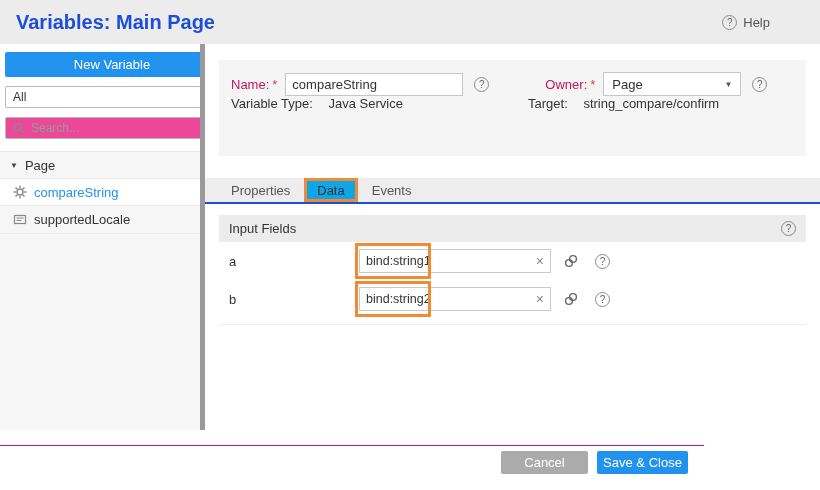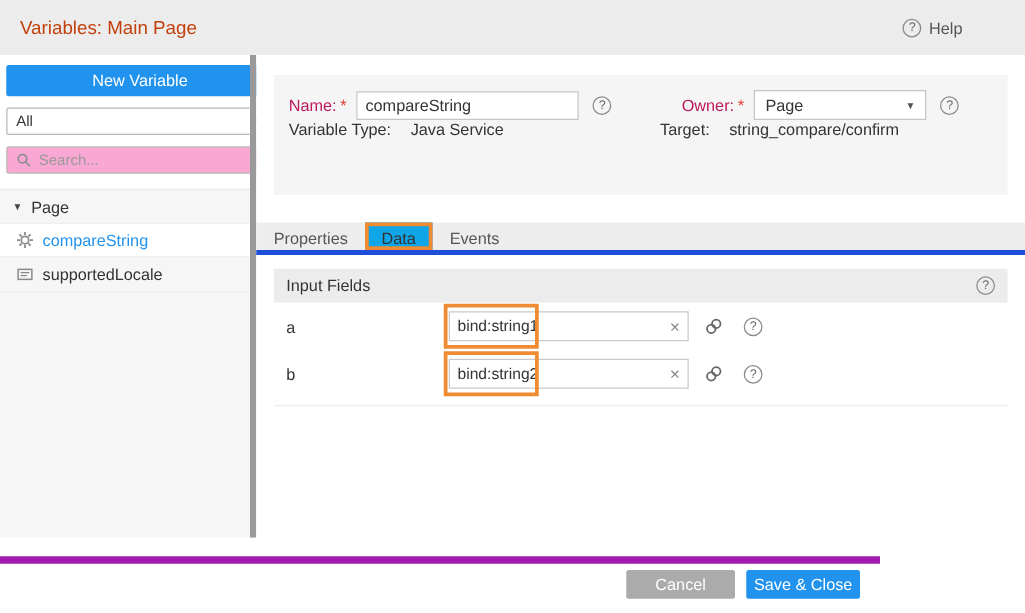--- a/index.html
+++ b/index.html
@@ -3,37 +3,37 @@
 <meta charset="utf-8">
 <style>
   * { margin:0; padding:0; box-sizing:border-box; }
   html,body { width:820px; height:490px; }
   body { font-family:"Liberation Sans", sans-serif; background:#fff; color:#333; }
   .root { position:relative; width:820px; height:490px; overflow:hidden; background:#fff; }
 
   
   .header { position:absolute; left:0; top:0; width:820px; height:44px; background:#ececec;
             display:flex; align-items:center; padding:0 50px 0 16px; }
-  .page-title { font-size:15px; color:#c2410c; }
+  .page-title { font-size:20px; color:#1d4ed8;font-weight:bold; }
   .help-area { margin-left:auto; display:flex; align-items:center; gap:6px; color:#555; font-size:13px; cursor:pointer; }
 
   .qmark { display:inline-flex; width:15px; height:15px; border:1px solid #8a8a8a; border-radius:50%;
            align-items:center; justify-content:center; font-size:10px; color:#666; flex:none; background:transparent; }
 
   
   .sidebar { position:absolute; left:0; top:44px; width:224px; height:386px; background:#fff;
              display:flex; flex-direction:column; }
   .side-controls { padding:8px 5px 12px; display:flex; flex-direction:column; gap:9px; }
   .new-var-btn { height:25px; background:#2193ee; color:#fff; border:none; border-radius:2px;
                  font-size:13px; font-family:inherit; cursor:pointer; }
   .filter-select { height:22px; border:1px solid #b9b9b9; border-radius:2px; background:#fff;
                    display:flex; align-items:center; justify-content:space-between; padding:0 7px;
                    font-size:12px; color:#333; cursor:pointer; }
   .caret { font-size:8px; color:#555; }
-  .search-box { height:22px; border:1px solid #b9b9b9; border-radius:2px; background:#f9a8d4;
+  .search-box { height:22px; border:1px solid #b9b9b9; border-radius:2px; background:#ec4899;
                 display:flex; align-items:center; padding:0 6px; gap:5px; }
   .search-box input { border:none; outline:none; flex:1; min-width:0; font-size:12px; color:#333;
                       font-family:inherit; background:transparent; }
   .search-box input::placeholder { color:#999; }
 
   .tree { flex:1; background:#f6f6f6; border-top:1px solid #e9e9e9; }
   .tree-group { height:26px; display:flex; align-items:center; gap:7px; padding-left:10px;
                 font-size:13px; color:#333; cursor:pointer; }
   .expander { font-size:8px; color:#444; }
   .tree-item { height:28px; display:flex; align-items:center; gap:7px; padding-left:13px;
@@ -57,21 +57,21 @@
   .after-gap { margin-left:11px; }
   .owner-group { margin-left:56px; display:flex; align-items:center; }
   .owner-select { width:138px; height:24px; border:1px solid #c6c6c6; background:#fff;
                   display:flex; align-items:center; justify-content:space-between; padding:0 8px;
                   font-size:13px; color:#333; cursor:pointer; }
   .form-row2 { display:flex; font-size:13px; color:#333; }
   .vt-group { width:297px; }
   .ro-value { margin-left:12px; }
 
   .tabs-strip { position:absolute; left:0; top:134px; width:100%; height:26px; background:#ededed;
-                border-bottom:4px solid #1d4ed8; display:flex; }
+                border-bottom:2px solid #1d4ed8; display:flex; padding-left:12px; }
   .tab { padding:0 14px; line-height:26px; font-size:13px; color:#555; cursor:pointer; }
   .tab.active { background:#0ea5e9; color:#333; border:3px solid #ee8b33; line-height:20px; padding:0 10px; }
 
   .section-header { position:absolute; left:14px; right:14px; top:171px; height:27px; background:#ececec;
                     display:flex; align-items:center; justify-content:space-between; padding:0 10px;
                     font-size:13px; color:#333; }
   .field-rows { position:absolute; left:14px; right:14px; top:198px; padding-bottom:6px; border-bottom:1px solid #ededed; }
   .field-row { position:relative; height:38px; display:flex; align-items:center; padding-left:10px; }
   .f-label { width:130px; font-size:13px; color:#333; }
   .input-wrap { width:192px; height:24px; border:1px solid #c9c9c9; background:#fff;
@@ -80,21 +80,21 @@
                       font-family:inherit; background:transparent; }
   .clear-x { color:#888; font-size:14px; line-height:1; margin-left:4px; cursor:pointer; }
   .link-icon { margin-left:12px; display:inline-flex; cursor:pointer; }
   .row-help { margin-left:16px; cursor:pointer; }
 
   .ann-input { position:absolute; left:136px; top:1px; width:76px; height:36px;
                border:3px solid #ee8b33; pointer-events:none; z-index:2; }
 
   
   .footer { position:absolute; left:0; bottom:0; width:704px; height:45px; background:#fff;
-            border-top:6px solid #a21caf; display:flex; justify-content:flex-end;
+            border-top:1px solid #a21caf; display:flex; justify-content:flex-end;
             align-items:flex-start; padding:5px 16px 0 0; gap:9px; }
   .btn { height:23px; border:none; border-radius:2px; color:#fff; font-size:13px;
          font-family:inherit; cursor:pointer; }
   .btn-gray { background:#ababab; }
   .btn-blue { background:#2193ee; }
   .btn-cancel { width:87px; }
   .btn-save { width:91px; }
   .btn-saveclose { width:91px; }
 </style>
 </head>

